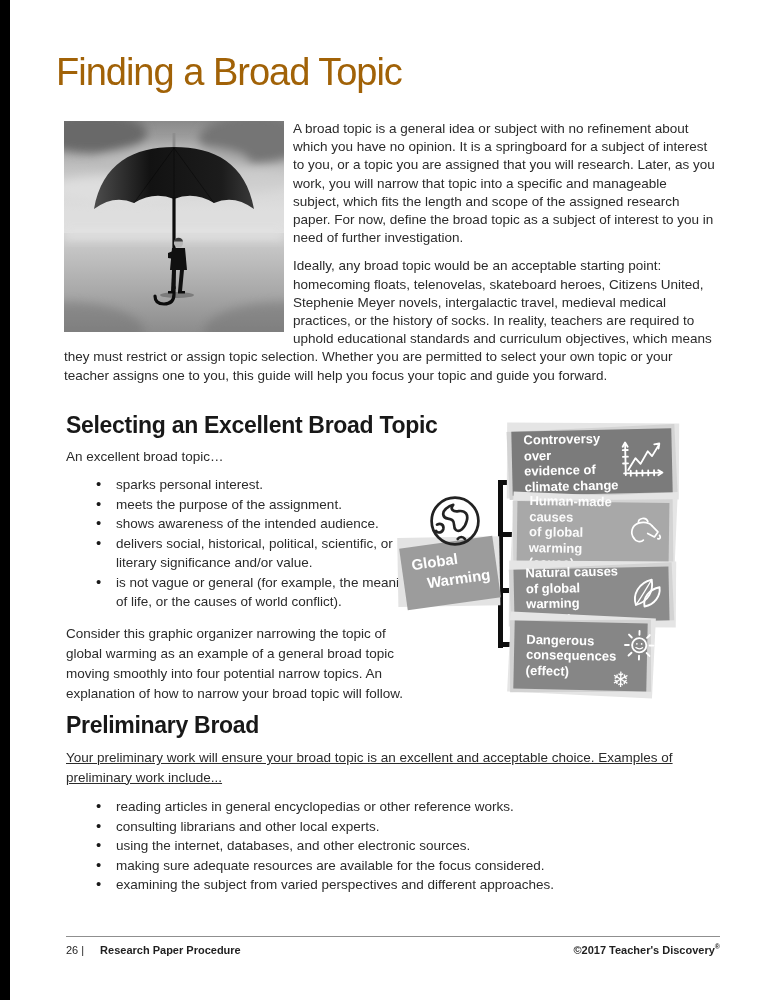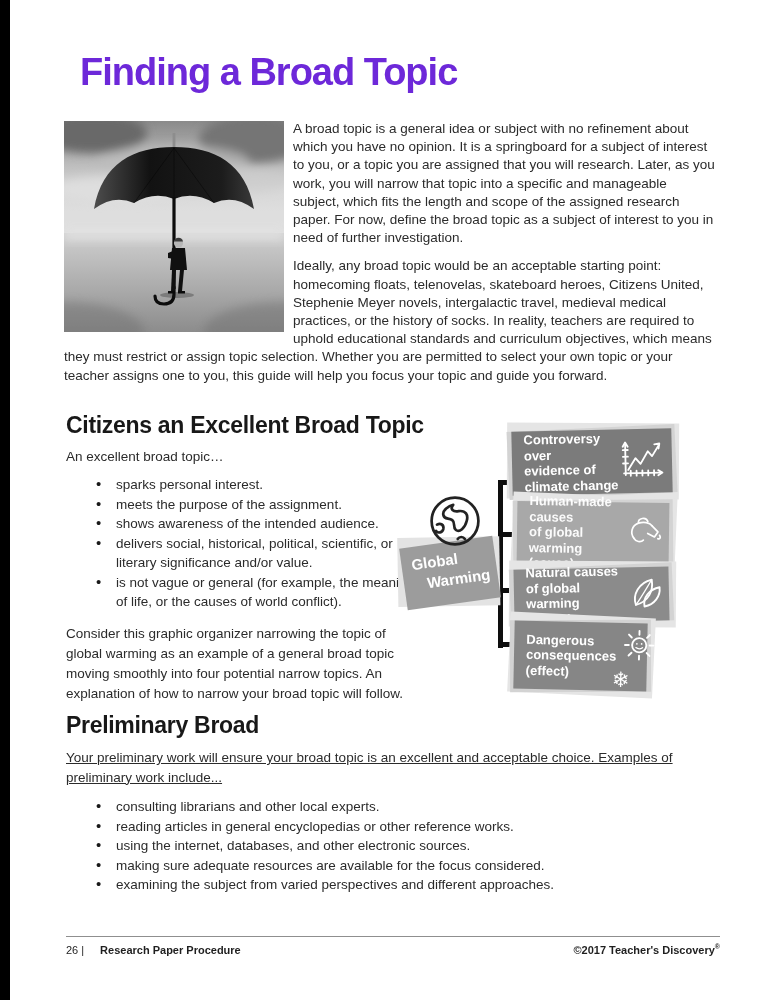--- a/index.html
+++ b/index.html
@@ -1,21 +1,21 @@
 <!DOCTYPE html>
 <html><head>
 <meta charset="utf-8">
 <style>
   html,body{margin:0;padding:0;background:#ffffff;}
   .page{position:relative;width:773px;height:1000px;background:#ffffff;overflow:hidden;
         font-family:"Liberation Sans",sans-serif;color:#2b2b2b;}
   .edge-bar{position:absolute;left:0;top:0;width:10px;height:1000px;background:#000;}
 
-  h1.title{position:absolute;left:80px;top:50px;margin:0;font-size:38px;line-height:44px;
-           letter-spacing:-1px;color:#6d28d9;font-weight:bold;}
+  h1.title{position:absolute;left:56px;top:50px;margin:0;font-size:38px;line-height:44px;
+           letter-spacing:-1px;color:#a16207;font-weight:normal;}
 
   
   .intro{position:absolute;left:64px;top:120px;width:652px;font-size:13.5px;line-height:18.2px;}
   .photo{float:left;width:220px;height:211px;margin:1px 9px 4px 0;}
   .photo svg{display:block;}
   .intro p{margin:0 0 10px 0;}
 
   h2.sec{margin:0;font-size:23px;line-height:30px;letter-spacing:-0.3px;color:#181818;font-weight:bold;}
 
   .selecting{position:absolute;left:66px;top:410px;width:652px;height:302px;}
@@ -134,21 +134,21 @@
         <path d="M116,149 L120,149 L118,170 L114,170 Z" fill="#101010"></path>
         <path d="M104,170 L111,170 L111,172.5 L104,172.5 Z" fill="#0a0a0a"></path>
         <path d="M114,170 L121,170 L121,172.5 L114,172.5 Z" fill="#0a0a0a"></path>
       </svg>
     </div>
     <p>A broad topic is a general idea or subject with no refinement about which you have no opinion. It is a springboard for a subject of interest to you, or a topic you are assigned that you will research. Later, as you work, you will narrow that topic into a specific and manageable subject, which fits the length and scope of the assigned research paper. For now, define the broad topic as a subject of interest to you in need of further investigation.</p>
     <p>Ideally, any broad topic would be an acceptable starting point: homecoming floats, telenovelas, skateboard heroes, Citizens United, Stephenie Meyer novels, intergalactic travel, medieval medical practices, or the history of socks. In reality, teachers are required to uphold educational standards and curriculum objectives, which means they must restrict or assign topic selection. Whether you are permitted to select your own topic or your teacher assigns one to you, this guide will help you focus your topic and guide you forward.</p>
   </div>
 
   <section class="selecting">
-    <h2 class="sec">Citizens an Excellent Broad Topic</h2>
+    <h2 class="sec">Selecting an Excellent Broad Topic</h2>
     <p class="lead">An excellent broad topic…</p>
     <ul class="bullets">
       <li>sparks personal interest.</li>
       <li>meets the purpose of the assignment.</li>
       <li>shows awareness of the intended audience.</li>
       <li>delivers social, historical, political, scientific, or literary significance and/or value.</li>
       <li>is not vague or general (for example, the meaning of life, or the causes of world conflict).</li>
     </ul>
     <p class="closing">Consider this graphic organizer narrowing the topic of global warming as an example of a general broad topic moving smoothly into four potential narrow topics. An explanation of how to narrow your broad topic will follow.</p>
 
@@ -263,22 +263,22 @@
           </div>
         </div>
       </div>
     </div>
   </section>
 
   <section class="preliminary">
     <h2 class="sec">Preliminary Broad</h2>
     <p class="lead">Your preliminary work will ensure your broad topic is an excellent and acceptable choice. Examples of preliminary work include...</p>
     <ul class="bullets">
+      <li>reading articles in general encyclopedias or other reference works.</li>
       <li>consulting librarians and other local experts.</li>
-      <li>reading articles in general encyclopedias or other reference works.</li>
       <li>using the internet, databases, and other electronic sources.</li>
       <li>making sure adequate resources are available for the focus considered.</li>
       <li>examining the subject from varied perspectives and different approaches.</li>
     </ul>
   </section>
 
   <div class="footer">
     <div class="left">
       <span>26</span><span class="sep">|</span><b>Research Paper Procedure</b>
     </div>

